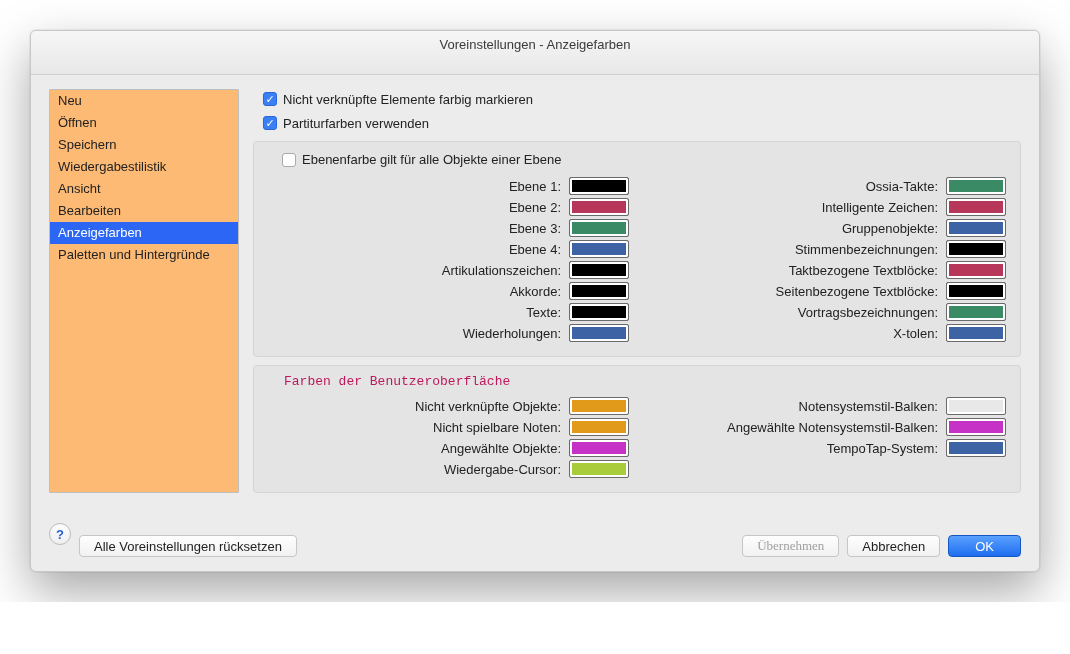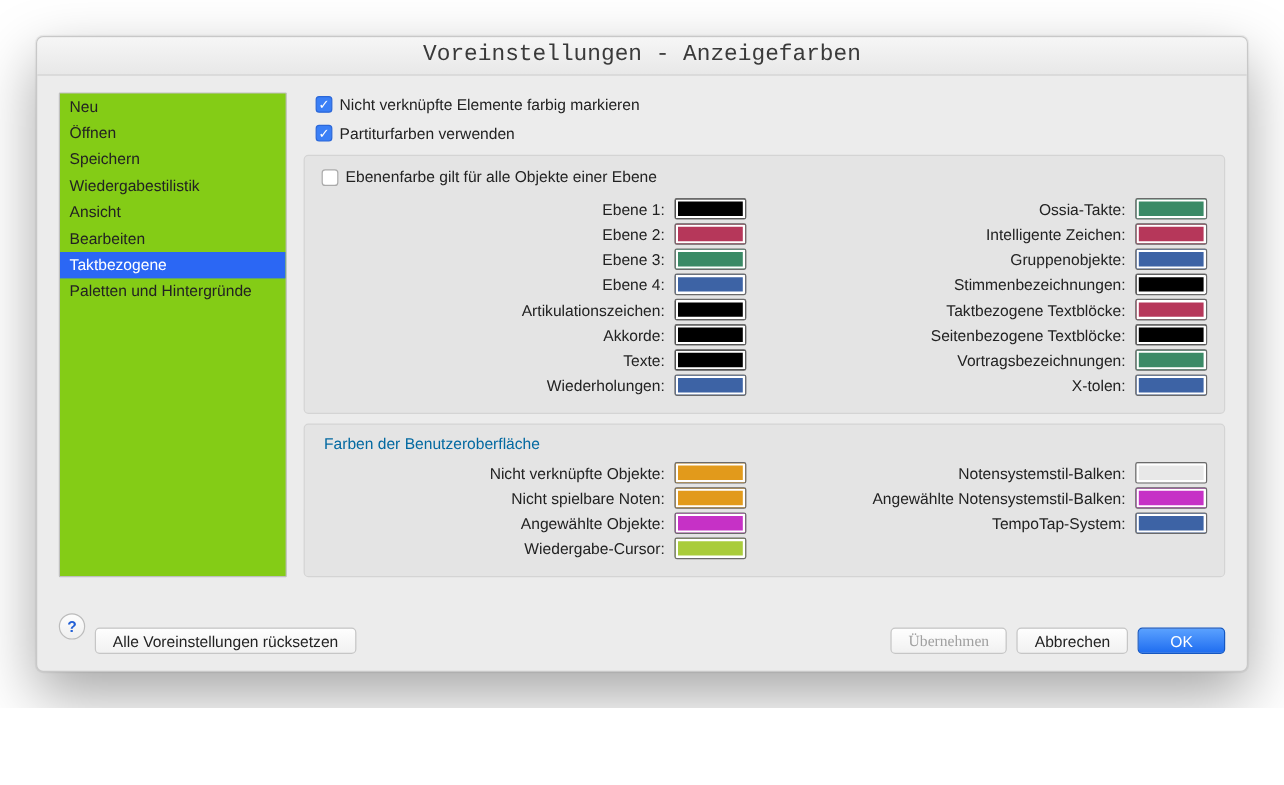--- a/index.html
+++ b/index.html
@@ -12,37 +12,36 @@
   .window {
     width: 1010px;
     margin: 30px auto;
     background: #ececec;
     border: 1px solid #c8c8c8;
     border-radius: 6px;
     box-shadow: 0 20px 50px rgba(0,0,0,0.35), 0 0 0 1px rgba(0,0,0,0.05);
     overflow: hidden;
   }
   .titlebar {
-    height: 32px;
+    height: 44px;
     line-height: 28px;
     text-align: center;
-    font-size: 19px;
+    font-size: 13px;
     color: #3a3a3a;
     background: linear-gradient(#f6f6f6, #e8e8e8);
     border-bottom: 1px solid #d0d0d0;
-    font-family: Liberation Mono, monospace;
   }
   .content {
     display: flex;
     padding: 14px 18px 10px 18px;
     gap: 14px;
   }
   .sidebar {
     width: 190px;
-    background: #84cc16;
+    background: #fdba74;
     border: 1px solid #bfbfbf;
     border-radius: 1px;
     overflow: hidden;
     align-self: stretch;
   }
   .sidebar-item {
     padding: 2px 8px;
     font-size: 13px;
     line-height: 18px;
     cursor: default;
@@ -77,28 +76,29 @@
     border: 1px solid #2b67d8;
   }
   .chk.unchecked {
     background: #fff;
     border: 1px solid #aaa;
   }
   .group {
     background: #e4e4e4;
     border: 1px solid #d4d4d4;
     border-radius: 4px;
-    padding: 10px 14px 14px 14px;
+    padding: 10px 14px 14px 28px;
     margin-top: 4px;
   }
   .group-title {
     font-size: 13px;
-    color: #0369a1;
+    color: #be185d;
     margin: -2px 0 8px 0;
     padding-left: 2px;
+    font-family: Liberation Mono, monospace;
   }
   .group-check {
     display: flex;
     align-items: center;
     gap: 6px;
     margin-bottom: 10px;
   }
   .grid {
     display: flex;
     gap: 30px;
@@ -176,21 +176,21 @@
 
   <div class="content">
 
     <div class="sidebar" id="sidebar">
         <div class="sidebar-item">Neu</div>
         <div class="sidebar-item">Öffnen</div>
         <div class="sidebar-item">Speichern</div>
         <div class="sidebar-item">Wiedergabestilistik</div>
         <div class="sidebar-item">Ansicht</div>
         <div class="sidebar-item">Bearbeiten</div>
-        <div class="sidebar-item selected">Taktbezogene</div>
+        <div class="sidebar-item selected">Anzeigefarben</div>
         <div class="sidebar-item">Paletten und Hintergründe</div>
       </div>
 
     <div class="main">
 
       <div class="checkbox-row">
         <span class="chk checked">✓</span>
         <span>Nicht verknüpfte Elemente farbig markieren</span>
       </div>
       <div class="checkbox-row">

